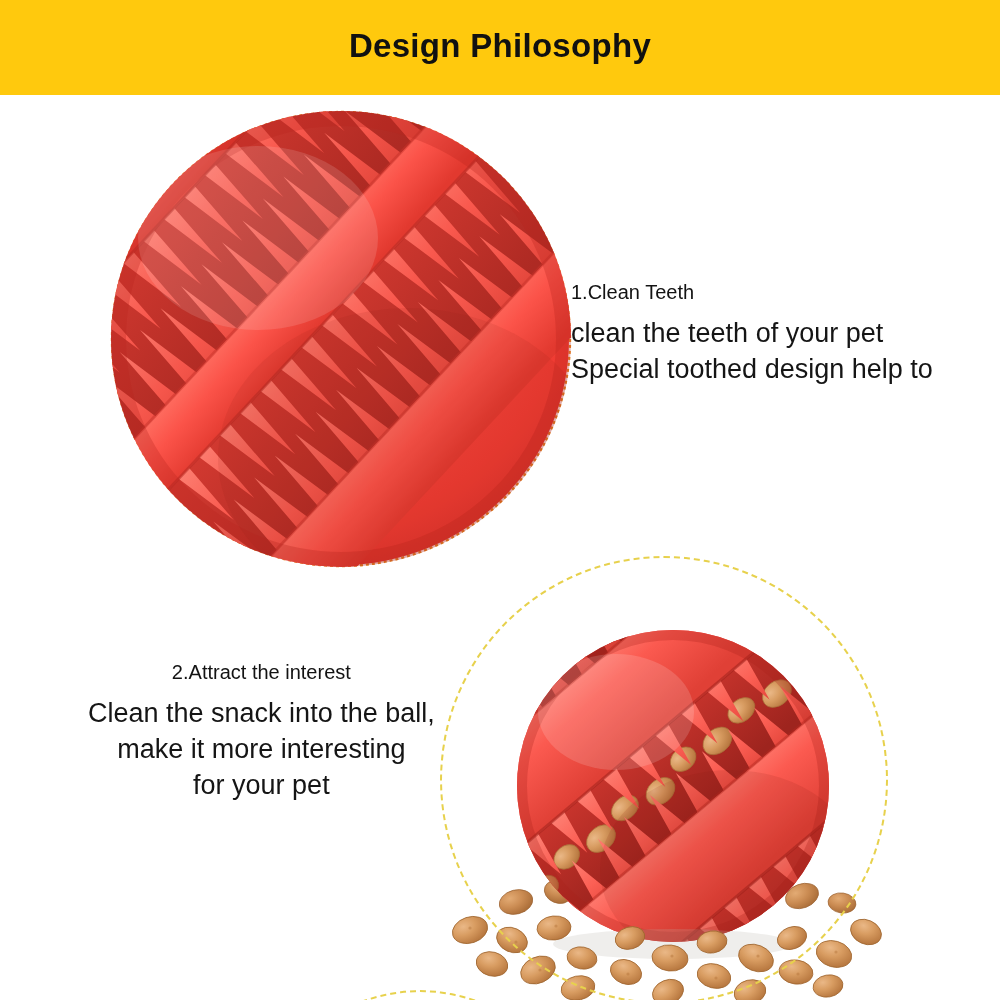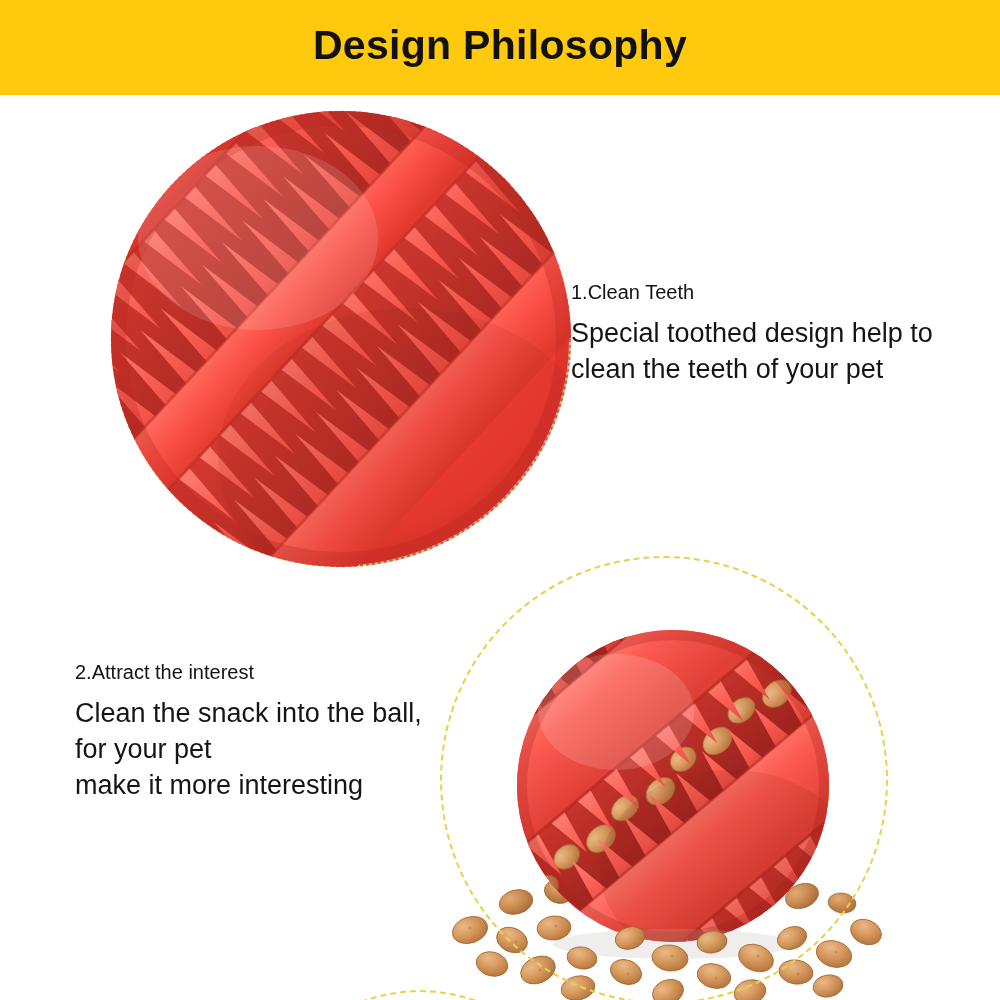--- a/index.html
+++ b/index.html
@@ -12,38 +12,38 @@
   }
   #page{position:relative;width:1000px;height:1000px;overflow:hidden;background:#fff;}
 
   
   .banner{
     position:absolute;left:0;top:0;width:1000px;height:95px;
     background:#ffc90d;
     display:flex;align-items:center;justify-content:center;
   }
   .banner-title{
-    font-size:41px;font-weight:bold;color:#111111;
+    font-size:33px;font-weight:bold;color:#111111;
     letter-spacing:0.3px;line-height:1;
     white-space:nowrap;
     transform:translateY(-2px);
   }
 
   
   .txt-block{position:absolute;}
   .txt-head{
     font-size:20px;color:#131313;font-weight:400;
     line-height:1.0;white-space:nowrap;margin-bottom:13px;
   }
   .txt-line{
     font-size:27px;color:#151515;font-weight:400;
     line-height:1.34;white-space:nowrap;
   }
   #block-clean{left:571px;top:282px;}
-  #block-attract{left:75px;top:662px;}
+  #block-attract{left:88px;top:662px;text-align:center;}
 
   
   .ball-wrap{position:absolute;}
   .ball-svg{display:block;width:100%;height:100%;}
 
   
   .dash-circle{
     position:absolute;border-radius:50%;
     border:2.2px dashed #e7d14c;
     box-sizing:border-box;
@@ -130,29 +130,29 @@
 
         <ellipse cx="233" cy="231" rx="228" ry="226" fill="none" stroke="#b8241d" stroke-width="26" opacity="0.30"></ellipse>
         <ellipse cx="150" cy="130" rx="120" ry="92" fill="#ffffff" opacity="0.13"></ellipse>
         <ellipse cx="300" cy="350" rx="190" ry="150" fill="#8d1b15" opacity="0.10"></ellipse>
       </g>
     </svg>
   </div>
 
   <div class="txt-block" id="block-clean">
     <div class="txt-head">1.Clean Teeth</div>
+    <div class="txt-line">clean the teeth of your pet</div>
     <div class="txt-line">Special toothed design help to</div>
-    <div class="txt-line">clean the teeth of your pet</div>
   </div>
 
   <div class="txt-block" id="block-attract">
     <div class="txt-head">2.Attract the interest</div>
     <div class="txt-line">Clean the snack into the ball,</div>
+    <div class="txt-line">make it more interesting</div>
     <div class="txt-line">for your pet</div>
-    <div class="txt-line">make it more interesting</div>
   </div>
 
   <div class="ball-wrap" id="scene-treats" style="left:430px;top:540px;width:470px;height:460px;">
     <svg class="ball-svg" viewBox="0 0 470 460" xmlns="http://www.w3.org/2000/svg">
       <defs>
         <clipPath id="cpB">
             <circle cx="243" cy="246" r="156"></circle>
           </clipPath>
         <radialGradient id="gB" cx="36%" cy="28%" r="84%">
           <stop offset="0%" stop-color="#ff7064"></stop>

